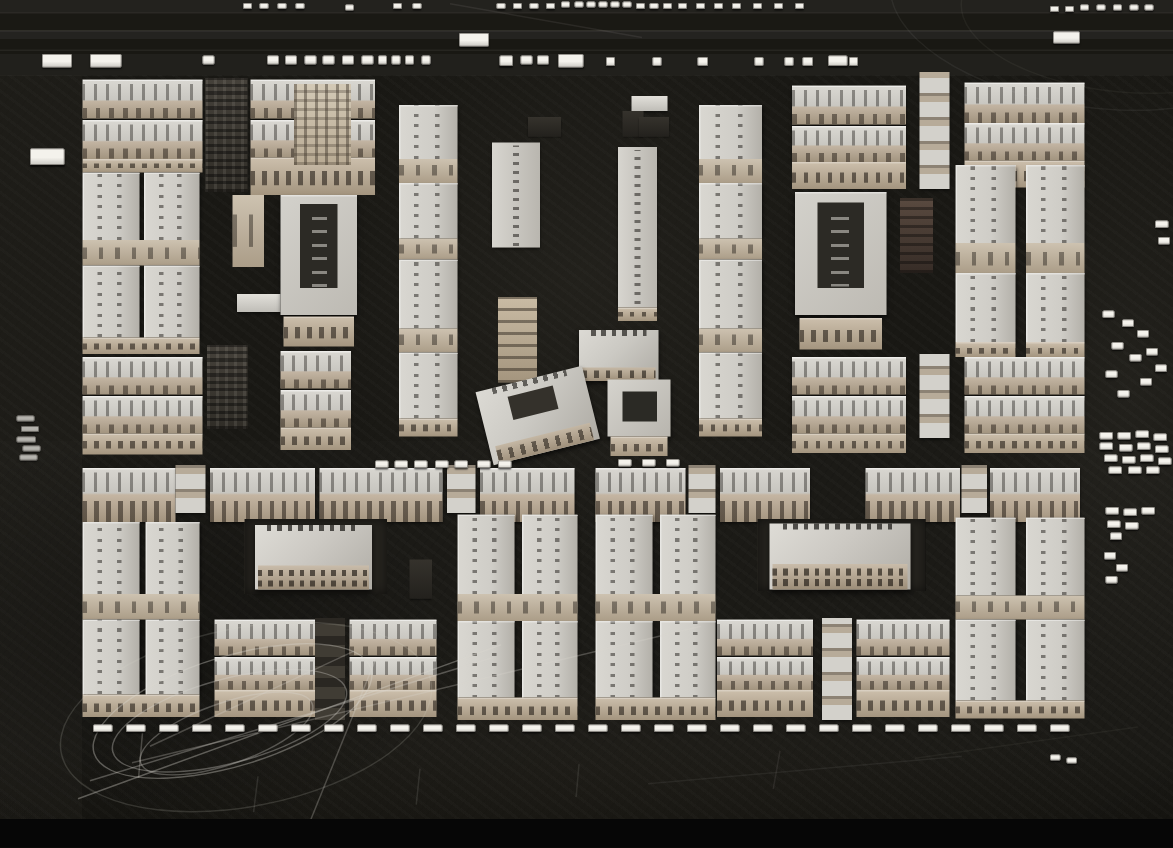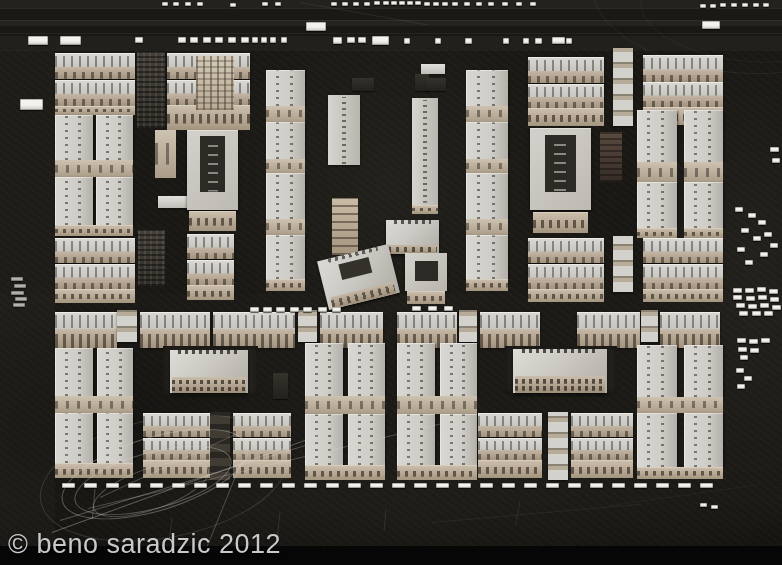--- a/index.html
+++ b/index.html
@@ -422,14 +422,13 @@
       <div class="veh" style="left: 750px; top: 348px; width: 9px; height: 5px;"></div>
       <div class="veh" style="left: 740px; top: 355px; width: 8px; height: 5px;"></div>
       <div class="veh" style="left: 736px; top: 368px; width: 8px; height: 5px;"></div>
       <div class="veh" style="left: 744px; top: 376px; width: 8px; height: 5px;"></div>
       <div class="veh" style="left: 737px; top: 384px; width: 8px; height: 5px;"></div>
       <div class="veh" style="left: 700px; top: 503px; width: 7px; height: 4px;"></div>
       <div class="veh" style="left: 711px; top: 505px; width: 7px; height: 4px;"></div>
     </div>
   <div id="vig"></div>
   <div id="bband"></div>
-  <div id="wm">© beno saradzic 2012</div>
 </div>
 
 </body></html>

